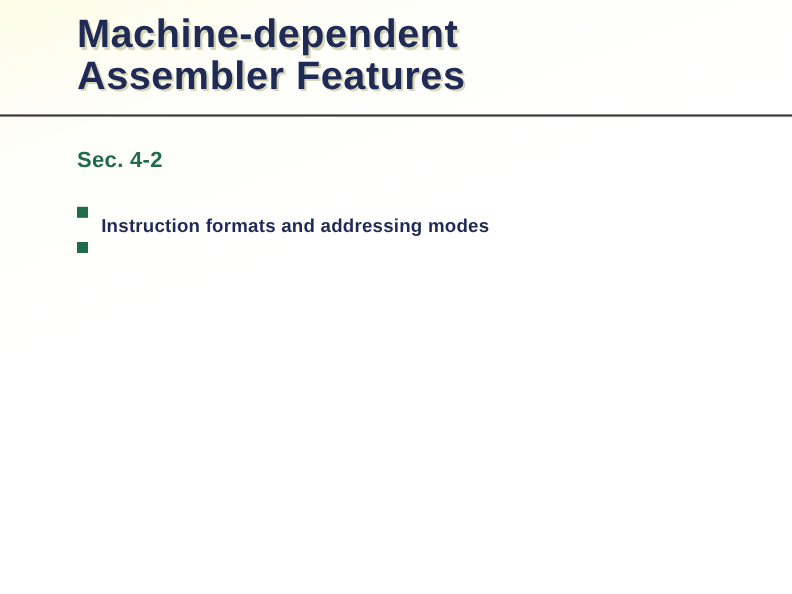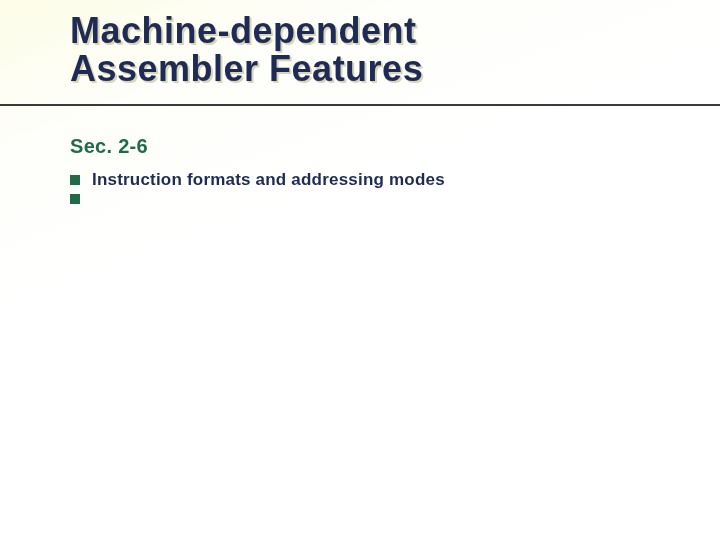--- a/index.html
+++ b/index.html
@@ -68,35 +68,36 @@
     background: #1f6b4a;
     margin-right: 12px;
     flex: 0 0 auto;
   }
   .bullet-text {
     font-family: Verdana, Arial, sans-serif;
     font-weight: 700;
     font-size: 17px;
     color: #1f2b55;
     letter-spacing: 0.2px;
+    margin-top: 26px;
   }
 </style>
 </head>
 <body>
 
 <div class="slide">
 
   <div class="title-block">
     <div class="title-line">Machine-dependent</div>
     <div class="title-line">Assembler Features</div>
   </div>
 
   <div class="title-rule"></div>
 
-  <div class="subheading">Sec. 2-6</div>
+  <div class="subheading">Sec. 4-2</div>
 
   <div class="bullets">
     <div class="bullet-row">
       <div class="bullet-icon"></div>
       <div class="bullet-text">Instruction formats and addressing modes</div>
     </div>
     <div class="bullet-row">
       <div class="bullet-icon"></div>
     </div>
   </div>

